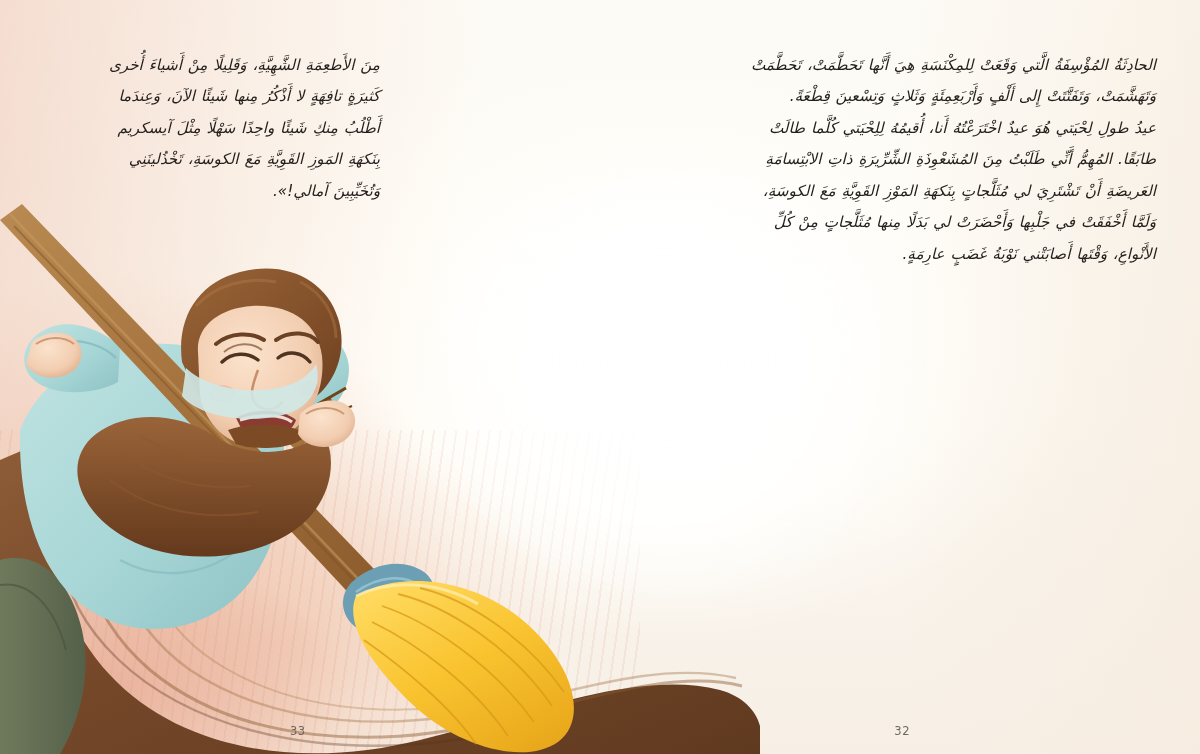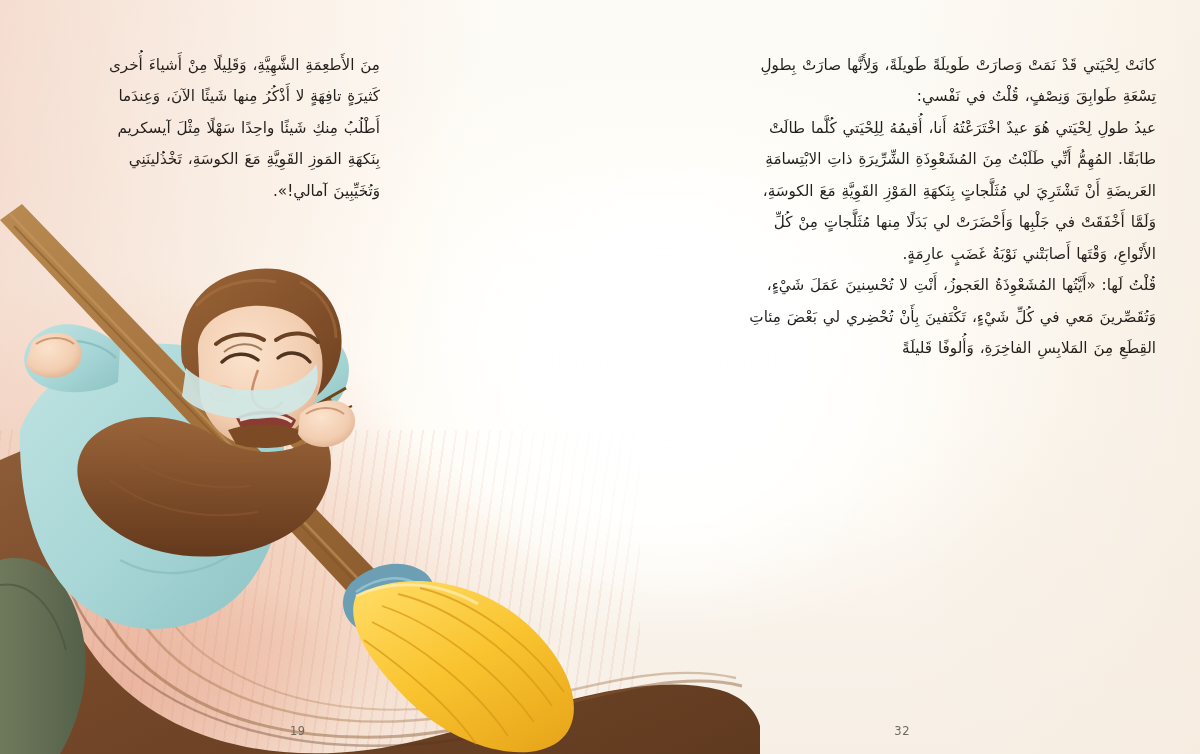--- a/index.html
+++ b/index.html
@@ -75,21 +75,21 @@
     text-align: right;
     color: #231f1c;
     font-family: "DejaVu Sans", sans-serif;
     font-size: 15.2px;
     line-height: 2.07;
     letter-spacing: 0px;
     word-spacing: 1px;
   }
   .col-right { right: 44px; top: 50px; width: 420px; }
   .col-left  { left: 80px;  top: 50px; width: 300px; }
-  .col p { margin: 0; }
+  .col p { margin: 0; font-style: italic; }
 
   .folio {
     position: absolute;
     bottom: 16px;
     font-size: 11.5px;
     color: #6d6862;
     font-family: "DejaVu Sans", sans-serif;
     letter-spacing: .5px;
   }
   .folio-left  { left: 290px; }
@@ -221,25 +221,24 @@
     <path d="M300 284 C 314 270, 336 266, 348 276 C 360 286, 356 304, 342 312 C 326 322, 304 316, 298 304 Z" fill="url(#skinGrad)"></path>
     <path d="M306 284 C 318 276, 334 276, 344 284" fill="none" stroke="#cf9a76" stroke-width="2"></path>
 
     <path d="M32 212 C 46 200, 66 200, 76 210 C 86 220, 82 238, 68 244 C 52 252, 32 246, 26 234 Z" fill="url(#skinGrad)"></path>
     <path d="M36 214 C 48 206, 64 206, 74 214" fill="none" stroke="#cf9a76" stroke-width="2"></path>
 
     <path d="M186 238 C 206 258, 252 266, 286 256 C 300 252, 310 244, 316 234 C 322 254, 312 274, 292 282 C 256 296, 200 288, 182 266 Z" fill="#cfe9e7" opacity=".9"></path>
   </svg>
 
   <div class="col col-right">
-    <p>كانَتْ لِحْيَتي قَدْ نَمَتْ وَصارَتْ طَويلَةً طَويلَةً، وَلِأَنَّها صارَتْ بِطولِ تِسْعَةِ طَوابِقَ وَنِصْفٍ، قُلْتُ في نَفْسي:</p>
+    <p>الحادِثَةُ المُؤْسِفَةُ الَّتي وَقَعَتْ لِلمِكْنَسَةِ هِيَ أَنَّها تَحَطَّمَتْ، تَحَطَّمَتْ وَتَهَشَّمَتْ، وَتَفَتَّتَتْ إِلى أَلْفٍ وَأَرْبَعِمِئَةٍ وَثَلاثٍ وَتِسْعينَ قِطْعَةً.</p>
     <p>عيدُ طولِ لِحْيَتي هُوَ عيدٌ اخْتَرَعْتُهُ أَنا، أُقيمُهُ لِلِحْيَتي كُلَّما طالَتْ طابَقًا. المُهِمُّ أَنِّي طَلَبْتُ مِنَ المُشَعْوِذَةِ الشِّرِّيرَةِ ذاتِ الابْتِسامَةِ العَريضَةِ أَنْ تَشْتَرِيَ لي مُثَلَّجاتٍ بِنَكهَةِ المَوْزِ القَوِيَّةِ مَعَ الكوسَةِ، وَلَمَّا أَخْفَقَتْ في جَلْبِها وَأَحْضَرَتْ لي بَدَلًا مِنها مُثَلَّجاتٍ مِنْ كُلِّ الأَنْواعِ، وَقْتَها أَصابَتْني نَوْبَةُ غَضَبٍ عارِمَةٍ.</p>
-    <p>قُلْتُ لَها: «أَيَّتُها المُشَعْوِذَةُ العَجوزُ، أَنْتِ لا تُحْسِنينَ عَمَلَ شَيْءٍ، وَتُقَصِّرينَ مَعي في كُلِّ شَيْءٍ، تَكْتَفينَ بِأَنْ تُحْضِري لي بَعْضَ مِئاتِ القِطَعِ مِنَ المَلابِسِ الفاخِرَةِ، وَأُلوفًا قَليلَةً</p>
   </div>
 
   <div class="col col-left">
     <p>مِنَ الأَطعِمَةِ الشَّهِيَّةِ، وَقَلِيلًا مِنْ أَشياءَ أُخرى كَثيرَةٍ تافِهَةٍ لا أَذْكُرُ مِنها شَيئًا الآنَ، وَعِندَما أَطْلُبُ مِنكِ شَيئًا واحِدًا سَهْلًا مِثْلَ آيسكريم بِنَكهَةِ المَوزِ القَوِيَّةِ مَعَ الكوسَةِ، تَخْذُلينَنِي وَتُخَيِّبِينَ آمالي!».</p>
   </div>
 
-  <div class="folio folio-left">19</div>
+  <div class="folio folio-left">33</div>
   <div class="folio folio-right">32</div>
 
 </div>
 
 </body></html>

